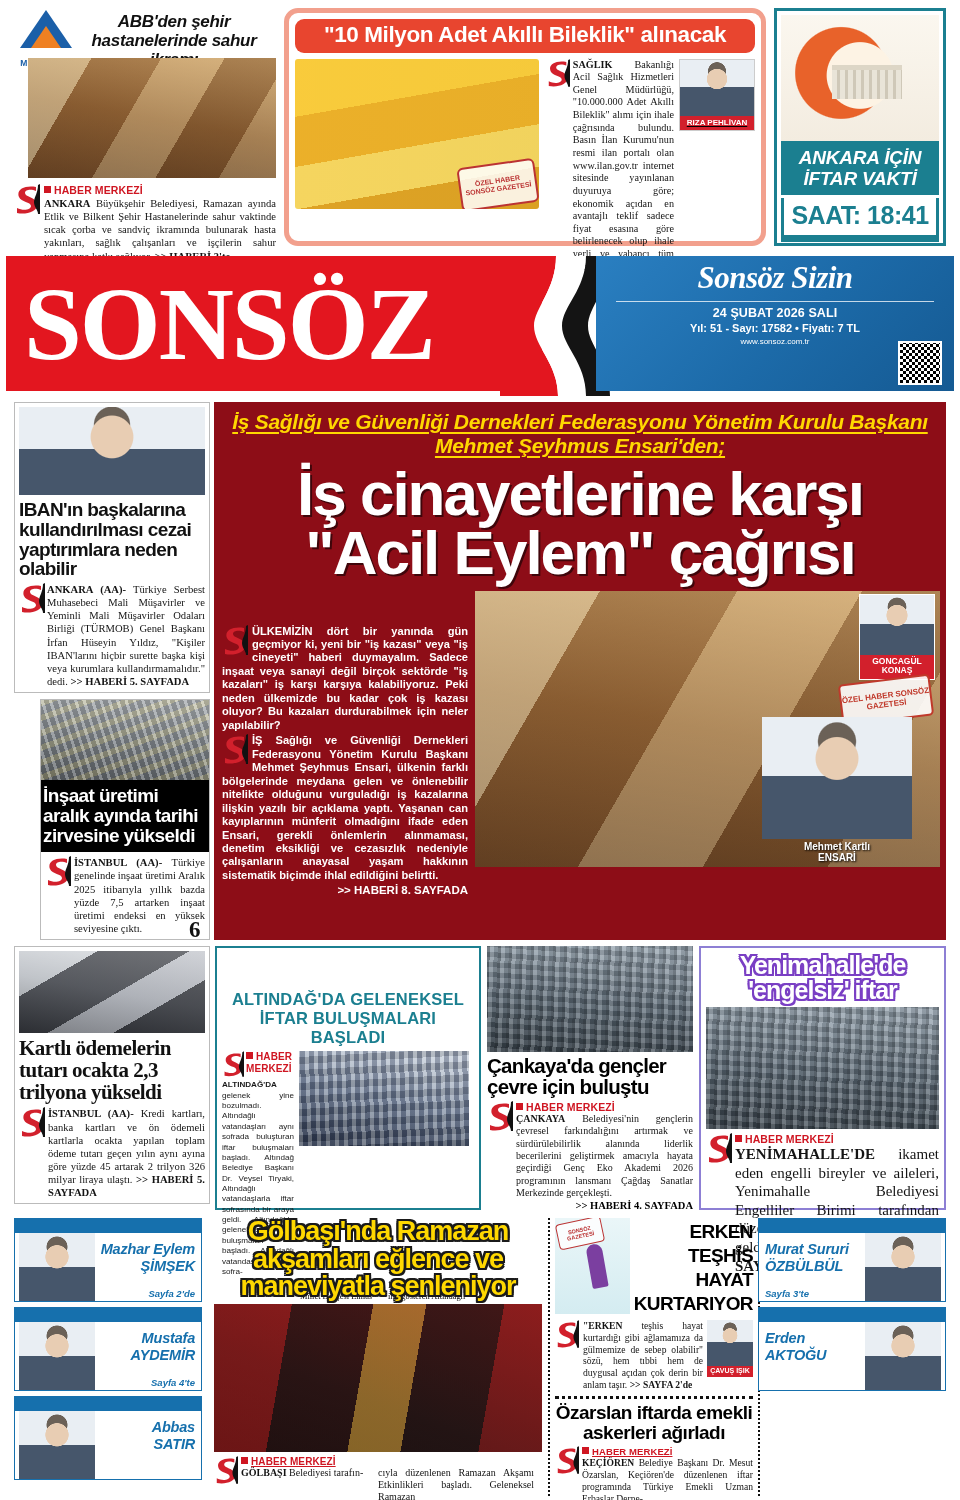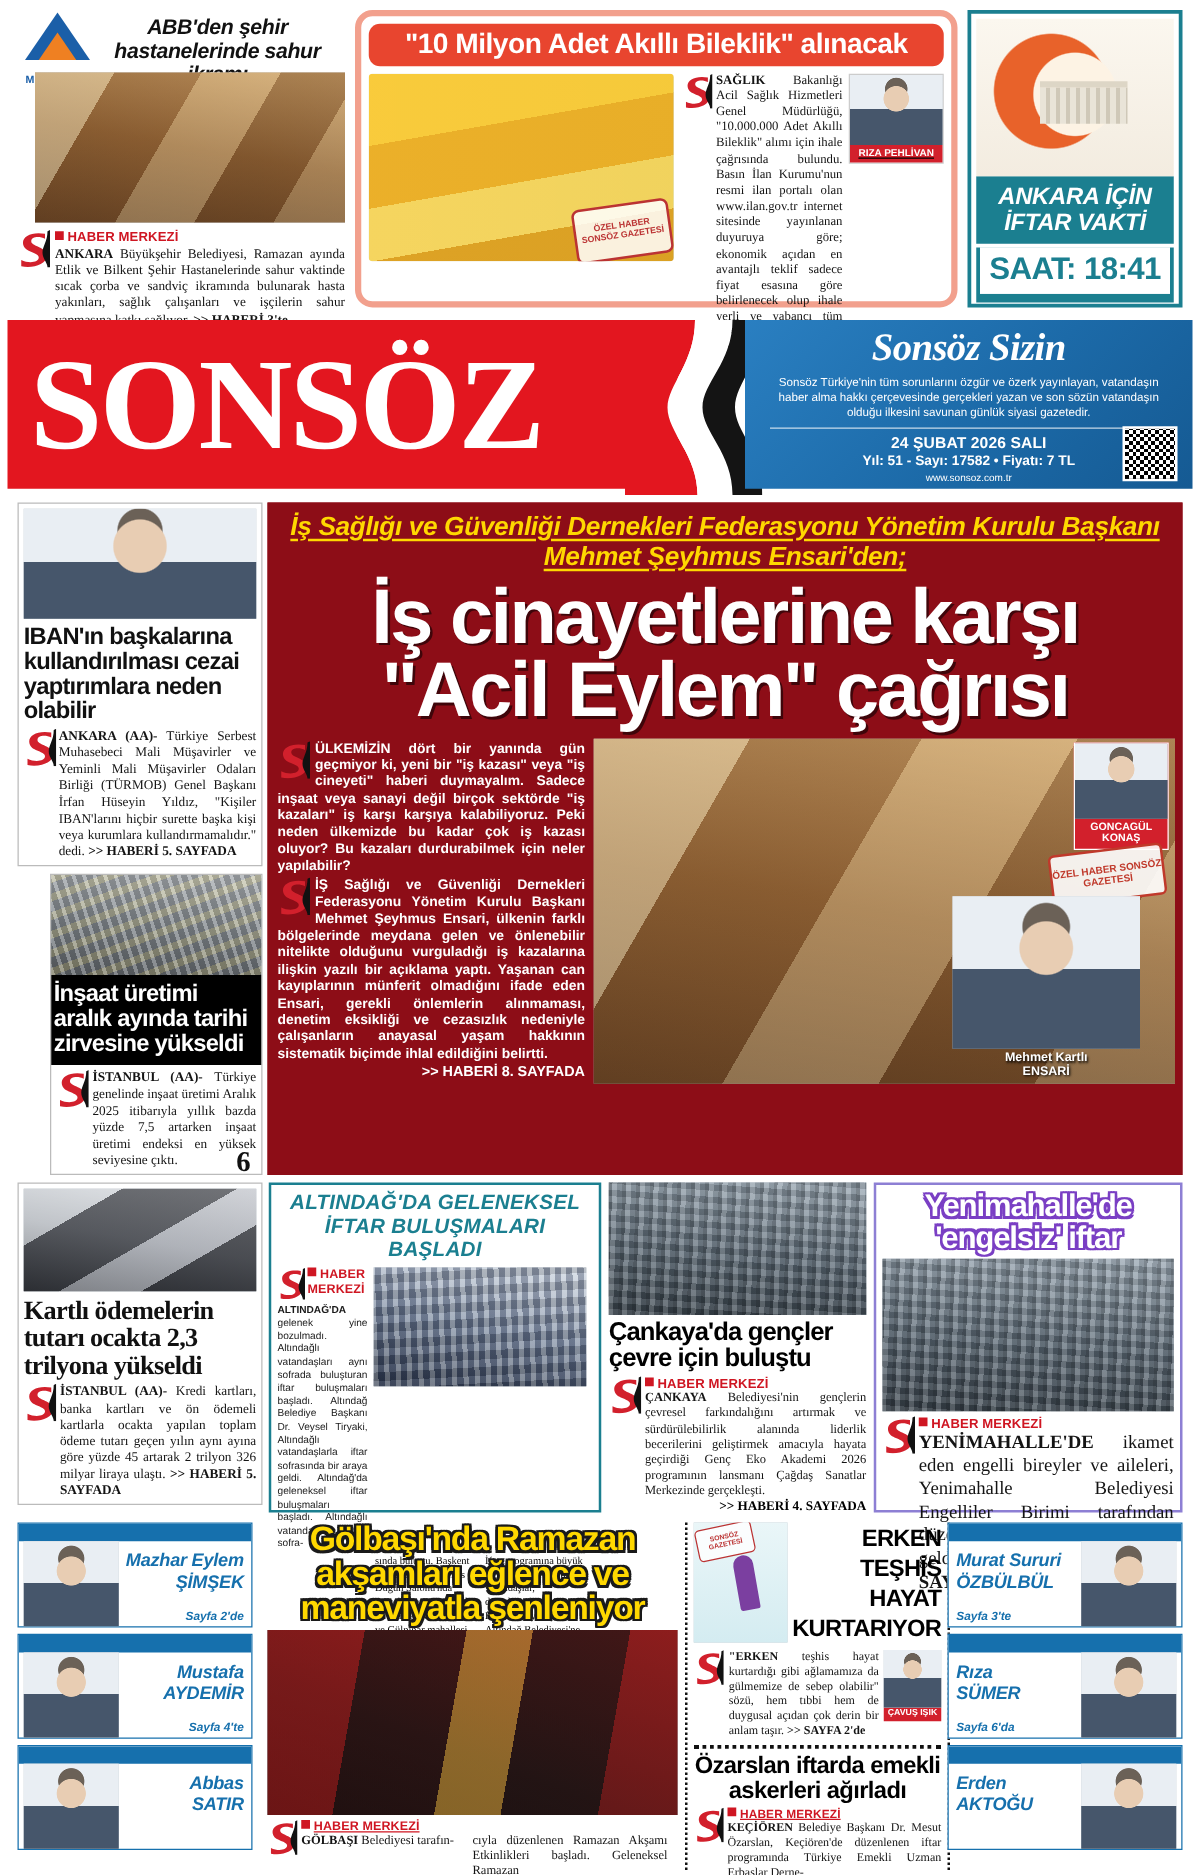--- a/index.html
+++ b/index.html
@@ -224,20 +224,21 @@
   .hero-head {
     color:#fff; font-weight:bold; font-size:62px; line-height:.95;
     text-align:center; padding:4px 6px 8px; letter-spacing:-2px;
     text-shadow:2px 2px 0 rgba(0,0,0,.55);
   }
   .hero-main { display:flex; padding:0 4px 4px; gap:5px; }
   .hero-col {
     width:250px; background:transparent; color:#fff;
     font-size:11.1px; line-height:1.215; font-weight:bold; text-align:justify;
     padding:2px 2px 0 2px;
+    margin-top:32px;
   }
   .hero-col p { margin-bottom:2px; }
   .hero-photo { flex:1; height:276px; position:relative; }
   .hero-mug {
     position:absolute; right:5px; top:3px; width:76px;
     background:#d2202c; border:1px solid #fff;
   }
   .hero-mug .hm-img { width:100%; height:60px; }
   .hero-mug .hm-name {
     color:#fff; font-size:8.5px; font-weight:bold; text-align:center;
@@ -277,22 +278,22 @@
     font-family:"Liberation Serif", serif; font-size:23px; font-weight:bold; color:#111;
   }
 
   
   .midrow { left:14px; top:946px; width:932px; height:266px; }
   .alt-box {
     position:absolute; left:201px; top:0; width:266px; height:264px;
     border:2px solid #1b7f90; padding:5px; background:#fff;
   }
   .alt-title {
-    color:#1b7f90; font-style:italic; font-weight:bold; font-size:16.5px;
-    text-align:center; line-height:1.14; letter-spacing:.2px;
+    color:#1b7f90; font-weight:bold; font-size:16.5px;
+    text-align:center; line-height:1.14; letter-spacing:.2px;margin-top:37px;
   }
   .alt-grid { display:flex; gap:5px; margin-top:5px; }
   .alt-c1 { width:72px; }
   .alt-photo { width:170px; height:95px; }
   .micro {
     font-size:8.1px; line-height:1.28; color:#1a1a1a; text-align:justify;
     font-family:"Liberation Sans", sans-serif;
   }
   .micro-serif { font-family:"Liberation Serif", serif; font-size:8.4px; line-height:1.3; }
   .alt-lower { display:flex; gap:6px; margin-top:4px; }
@@ -456,21 +457,20 @@
     <div class="mh-word">SONSÖZ</div>
     <div class="mh-swoosh">
       <svg width="110" height="140" viewBox="0 0 110 140">
         <path d="M0 0 L56 0 C56 34, 34 52, 34 70 C34 90, 58 108, 58 140 L0 140 Z" fill="#e3161f"></path>
         <path d="M56 0 C56 34, 34 52, 34 70 C34 90, 58 108, 58 140 L86 140 C86 106, 62 90, 62 70 C62 50, 86 34, 86 0 Z" fill="#ffffff"></path>
         <path d="M86 0 C86 34, 62 50, 62 70 C62 90, 86 106, 86 140 L110 140 C110 104, 88 90, 88 70 C88 50, 110 34, 110 0 Z" fill="#141414"></path>
       </svg>
     </div>
     <div class="mh-blue">
       <div class="mh-sizin">Sonsöz Sizin</div>
-      <div class="mh-desc">Sonsöz Türkiye'nin tüm sorunlarını özgür ve özerk yayınlayan, vatandaşın haber alma hakkı çerçevesinde gerçekleri yazan ve son sözün vatandaşın olduğu ilkesini savunan günlük siyasi gazetedir.</div>
       <div class="mh-rule"></div>
       <div class="mh-date">24 ŞUBAT 2026 SALI</div>
       <div class="mh-issue">Yıl: 51 - Sayı: 17582 • Fiyatı: 7 TL</div>
       <div class="mh-url">www.sonsoz.com.tr</div>
       <div class="qr">
           <i></i>
         </div>
     </div>
   </div>
 
@@ -775,31 +775,20 @@
               <div>ÖZBÜLBÜL</div>
           </div>
           <div class="cc-page">Sayfa 3'te</div>
         </div>
       </div>
       <div class="colcard right">
         <div class="bar"></div>
         <div class="cc-body">
           <div class="photo face cc-img"></div>
           <div class="cc-name">
-            <div>Rıza</div>
-              <div>SÜMER</div>
-          </div>
-          <div class="cc-page">Sayfa 6'da</div>
-        </div>
-      </div>
-      <div class="colcard right">
-        <div class="bar"></div>
-        <div class="cc-body">
-          <div class="photo face cc-img"></div>
-          <div class="cc-name">
             <div>Erden</div>
               <div>AKTOĞU</div>
           </div>
           <div class="cc-page"></div>
         </div>
       </div>
     </div>
 
   </div>
 

